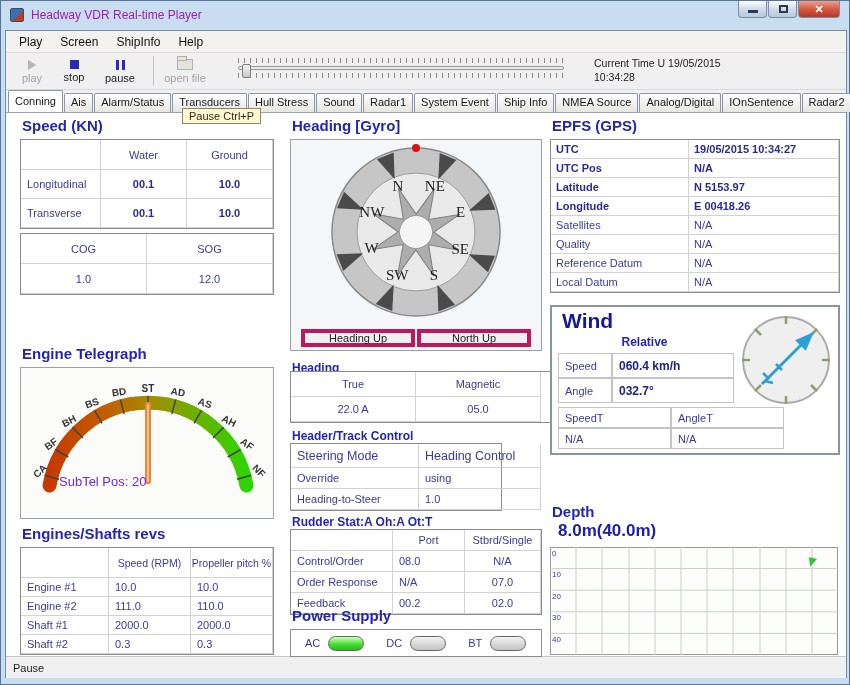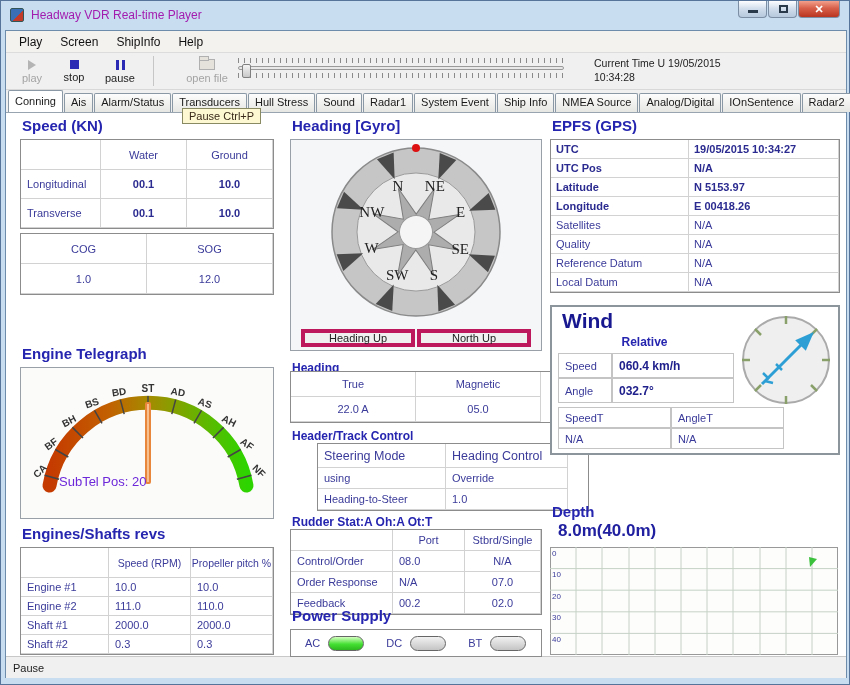--- a/index.html
+++ b/index.html
@@ -60,21 +60,21 @@
   .grid { display:grid; background:#fff; border:1px solid #8c8c8c; position:absolute; }
   .grid > div { border-right:1px solid #d2d2d2; border-bottom:1px solid #d2d2d2; display:flex; align-items:center; justify-content:center; font-size:11px; color:#3a3a9a; overflow:hidden; }
   .grid > div.L { justify-content:flex-start; padding-left:6px; }
   .grid > div.B { font-weight:bold; color:#2a2a90; }
   .grid > div.hdr2 { font-size:10.5px; text-align:center; line-height:12px; }
 
   #speed-grid { left:2px; top:26px; width:254px; grid-template-columns:80px 86px 86px; grid-template-rows:30px 29px 29px; }
   #cogsog-grid { left:2px; top:120px; width:254px; grid-template-columns:126px 126px; grid-template-rows:30px 30px; }
   #engines-grid { left:2px; top:434px; width:254px; grid-template-columns:88px 82px 82px; grid-template-rows:30px 19px 19px 19px 19px; }
   #heading-grid { left:0; top:258px; width:292px; grid-template-columns:125px 125px; grid-template-rows:25px 25px; }
-  #track-grid { left:0; top:330px; width:272px; grid-template-columns:128px 122px; grid-template-rows:24px 21px 21px;margin-left:27px; }
+  #track-grid { left:0; top:330px; width:212px; grid-template-columns:128px 122px; grid-template-rows:24px 21px 21px; }
   #track-grid > div { justify-content:flex-start; padding-left:6px; }
   #track-grid > div.big { font-size:12.5px; }
   #rudder-grid { left:0; top:416px; width:252px; grid-template-columns:102px 72px 76px; grid-template-rows:21px 21px 21px 21px; }
   #epfs-grid { left:0; top:26px; width:290px; grid-template-columns:138px 150px; grid-template-rows:repeat(8,19px); }
   #epfs-grid > div { justify-content:flex-start; padding-left:5px; }
 
   
   .tele-panel { position:absolute; left:2px; top:254px; width:254px; height:152px; border:1px solid #9aa0a8; background:#fbfbfa; }
   .tele-label { position:absolute; font-size:10px; font-weight:bold; color:#333; }
   .subtel { position:absolute; left:38px; top:106px; font-size:13px; color:#6d28d9; }
@@ -152,21 +152,21 @@
         <span class="lbl">stop</span>
       </div>
       <div class="tbtn" style="left:92px;width:44px;">
         <span class="icon-pause">
             <i></i>
             <i></i>
           </span>
         <span class="lbl">pause</span>
       </div>
       <div class="tsep"></div>
-      <div class="tbtn disabled" style="left:152px;width:54px;margin-left:22px;">
+      <div class="tbtn disabled" style="left:152px;width:54px;">
         <span class="icon-openfile"></span>
         <span class="lbl">open file</span>
       </div>
       <div class="slider">
         <div class="ticks"></div>
         <div class="groove"></div>
         <div class="ticks"></div>
         <div class="handle"></div>
       </div>
       <div class="current-time">
@@ -327,22 +327,22 @@
           <div>True</div>
           <div>Magnetic</div>
           <div>22.0 A</div>
           <div>05.0</div>
         </div>
 
         <div class="sub-title" style="position:absolute;left:2px;top:316px;">Header/Track Control</div>
         <div class="grid" id="track-grid">
           <div class="big">Steering Mode</div>
           <div class="big">Heading Control</div>
+          <div>Override</div>
           <div>using</div>
-          <div>Override</div>
           <div>Heading-to-Steer</div>
           <div>1.0</div>
         </div>
 
         <div class="sub-title" style="position:absolute;left:2px;top:402px;">Rudder Stat:A Oh:A Ot:T</div>
         <div class="grid" id="rudder-grid">
           <div></div>
           <div>Port</div>
           <div>Stbrd/Single</div>
           <div class="L">Control/Order</div>

